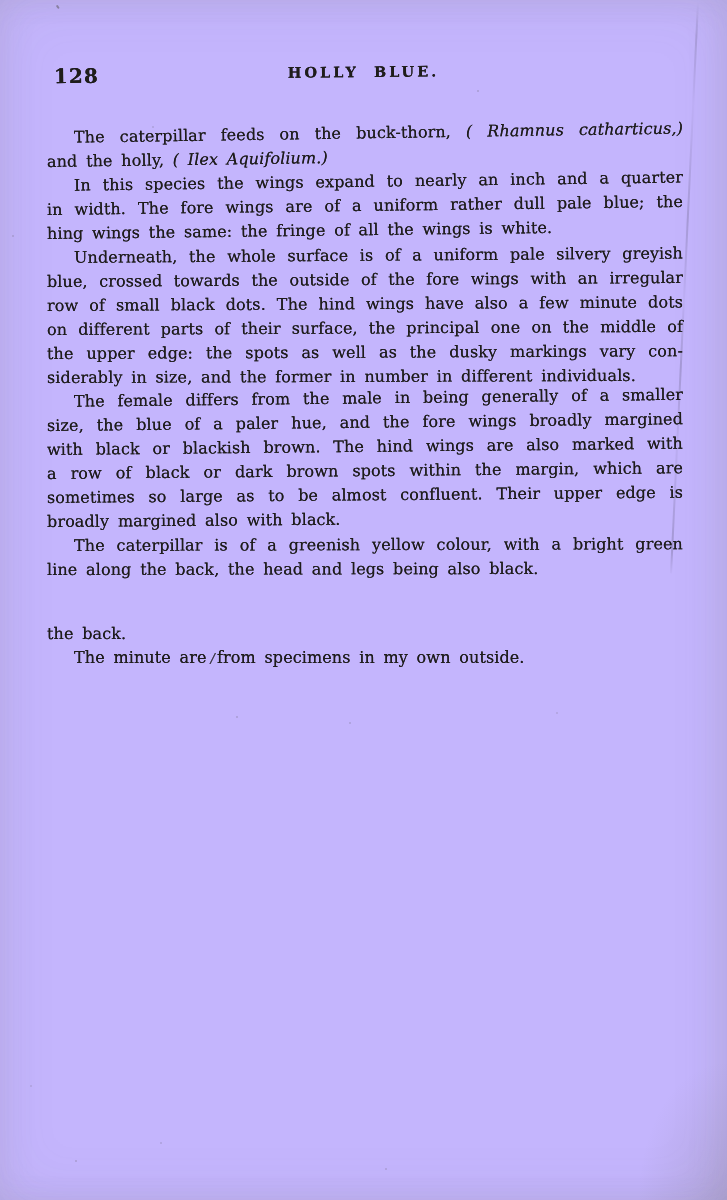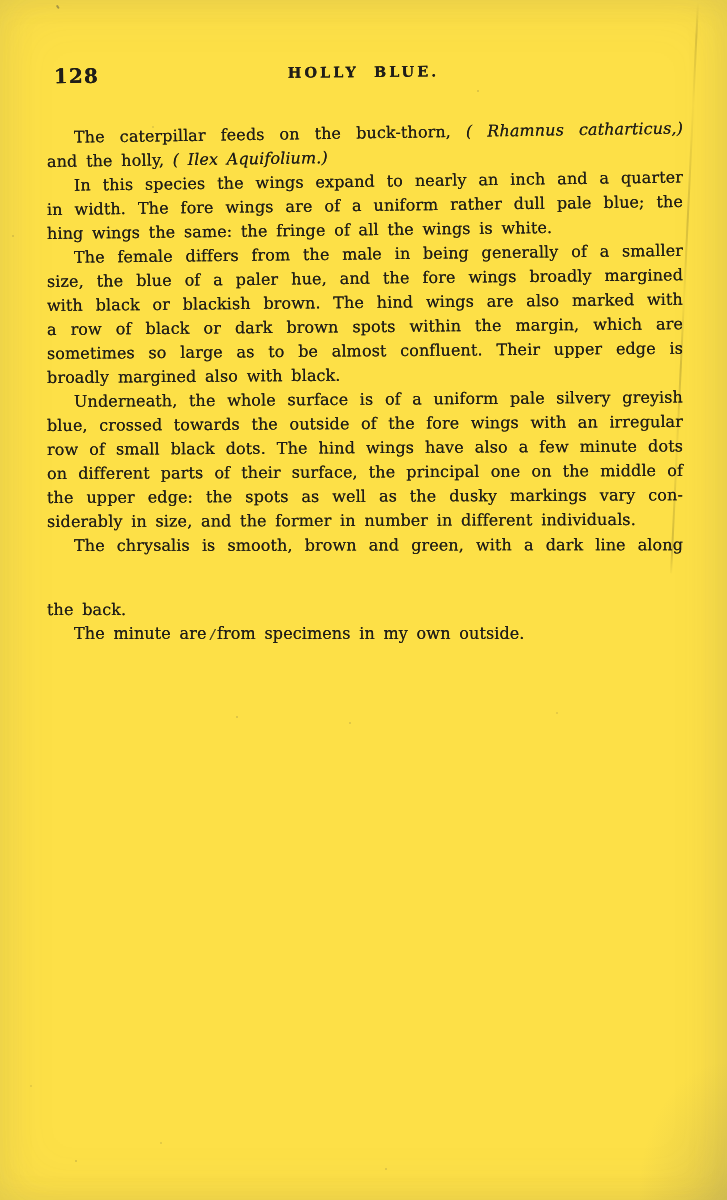--- a/index.html
+++ b/index.html
@@ -1,21 +1,21 @@
 <!DOCTYPE html>
 <html><head>
 <meta charset="utf-8">
 <style>
   html, body { margin: 0; padding: 0; background: #d8d6d1; }
   .page {
     position: relative;
     width: 727px;
     height: 1200px;
     margin: 0 auto;
-    background: #fde047;
+    background: #c4b5fd;
     overflow: hidden;
     font-family: "DejaVu Serif", serif;
     color: #1f1d1a;
     box-shadow: inset 0 0 60px rgba(120,115,105,0.10),
                 inset -14px 0 30px rgba(120,115,105,0.08),
                 inset 10px 0 30px rgba(120,115,105,0.06);
   }
   .pagenum {
     position: absolute;
     left: 54px;
@@ -109,37 +109,40 @@
       <div>
         <div class="line indent" style="transform: rotate(-0.85deg); transform-origin: left center;"><span>The caterpillar feeds on the buck-thorn, </span><span class="it">( Rhamnus catharticus,)</span></div>
         <div class="line last" style="transform: rotate(-0.81deg); transform-origin: left center;"><span>and the holly, </span><span class="it">( Ilex Aquifolium.)</span></div>
       </div>
       <div>
         <div class="line indent" style="transform: rotate(-0.769deg); transform-origin: left center;"><span>In this species the wings expand to nearly an inch and a quarter</span></div>
         <div class="line" style="transform: rotate(-0.729deg); transform-origin: left center;"><span>in width.  The fore wings are of a uniform rather dull pale blue; the</span></div>
         <div class="line last" style="transform: rotate(-0.688deg); transform-origin: left center;"><span>hing wings the same: the fringe of all the wings is white.</span></div>
       </div>
       <div>
+        <div class="line indent" style="transform: rotate(-0.405deg); transform-origin: left center;"><span>Underneath, the whole surface is of a uniform pale silvery greyish</span></div>
+        <div class="line" style="transform: rotate(-0.364deg); transform-origin: left center;"><span>blue, crossed towards the outside of the fore wings with an irregular</span></div>
+        <div class="line" style="transform: rotate(-0.324deg); transform-origin: left center;"><span>row of small black dots.  The hind wings have also a few minute dots</span></div>
+        <div class="line" style="transform: rotate(-0.283deg); transform-origin: left center;"><span>on different parts of their surface, the principal one on the middle of</span></div>
+        <div class="line" style="transform: rotate(-0.243deg); transform-origin: left center;"><span>the upper edge: the spots as well as the dusky markings vary con-</span></div>
+        <div class="line last" style="transform: rotate(-0.202deg); transform-origin: left center;"><span>siderably in size, and the former in number in different individuals.</span></div>
+      </div>
+      <div>
         <div class="line indent" style="transform: rotate(-0.648deg); transform-origin: left center;"><span>The female differs from the male in being generally of a smaller</span></div>
         <div class="line" style="transform: rotate(-0.607deg); transform-origin: left center;"><span>size, the blue of a paler hue, and the fore wings broadly margined</span></div>
         <div class="line" style="transform: rotate(-0.567deg); transform-origin: left center;"><span>with black or blackish brown.  The hind wings are also marked with</span></div>
         <div class="line" style="transform: rotate(-0.526deg); transform-origin: left center;"><span>a row of black or dark brown spots within the margin, which are</span></div>
         <div class="line" style="transform: rotate(-0.486deg); transform-origin: left center;"><span>sometimes so large as to be almost confluent.  Their upper edge is</span></div>
         <div class="line last" style="transform: rotate(-0.445deg); transform-origin: left center;"><span>broadly margined also with black.</span></div>
       </div>
       <div>
-        <div class="line indent" style="transform: rotate(-0.405deg); transform-origin: left center;"><span>Underneath, the whole surface is of a uniform pale silvery greyish</span></div>
-        <div class="line" style="transform: rotate(-0.364deg); transform-origin: left center;"><span>blue, crossed towards the outside of the fore wings with an irregular</span></div>
-        <div class="line" style="transform: rotate(-0.324deg); transform-origin: left center;"><span>row of small black dots.  The hind wings have also a few minute dots</span></div>
-        <div class="line" style="transform: rotate(-0.283deg); transform-origin: left center;"><span>on different parts of their surface, the principal one on the middle of</span></div>
-        <div class="line" style="transform: rotate(-0.243deg); transform-origin: left center;"><span>the upper edge: the spots as well as the dusky markings vary con-</span></div>
-        <div class="line last" style="transform: rotate(-0.202deg); transform-origin: left center;"><span>siderably in size, and the former in number in different individuals.</span></div>
+        <div class="line indent" style="transform: rotate(-0.162deg); transform-origin: left center;"><span>The caterpillar is of a greenish yellow colour, with a bright green</span></div>
+        <div class="line last" style="transform: rotate(-0.121deg); transform-origin: left center;"><span>line along the back, the head and legs being also black.</span></div>
       </div>
       <div>
-        <div class="line indent" style="transform: rotate(-0.081deg); transform-origin: left center;"><span>The chrysalis is smooth, brown and green, with a dark line along</span></div>
         <div class="line last" style="transform: rotate(-0.04deg); transform-origin: left center; margin-top: 40px;"><span>the back.</span></div>
       </div>
       <div>
         <div class="line indent last" style="transform: rotate(0deg); transform-origin: left center;"><span>The minute are</span><span class="mark">/</span><span>from specimens in my own outside.</span></div>
       </div>
     </div>
 
   <div class="edgeline"></div>
   <div class="corner-shade"></div>
 

